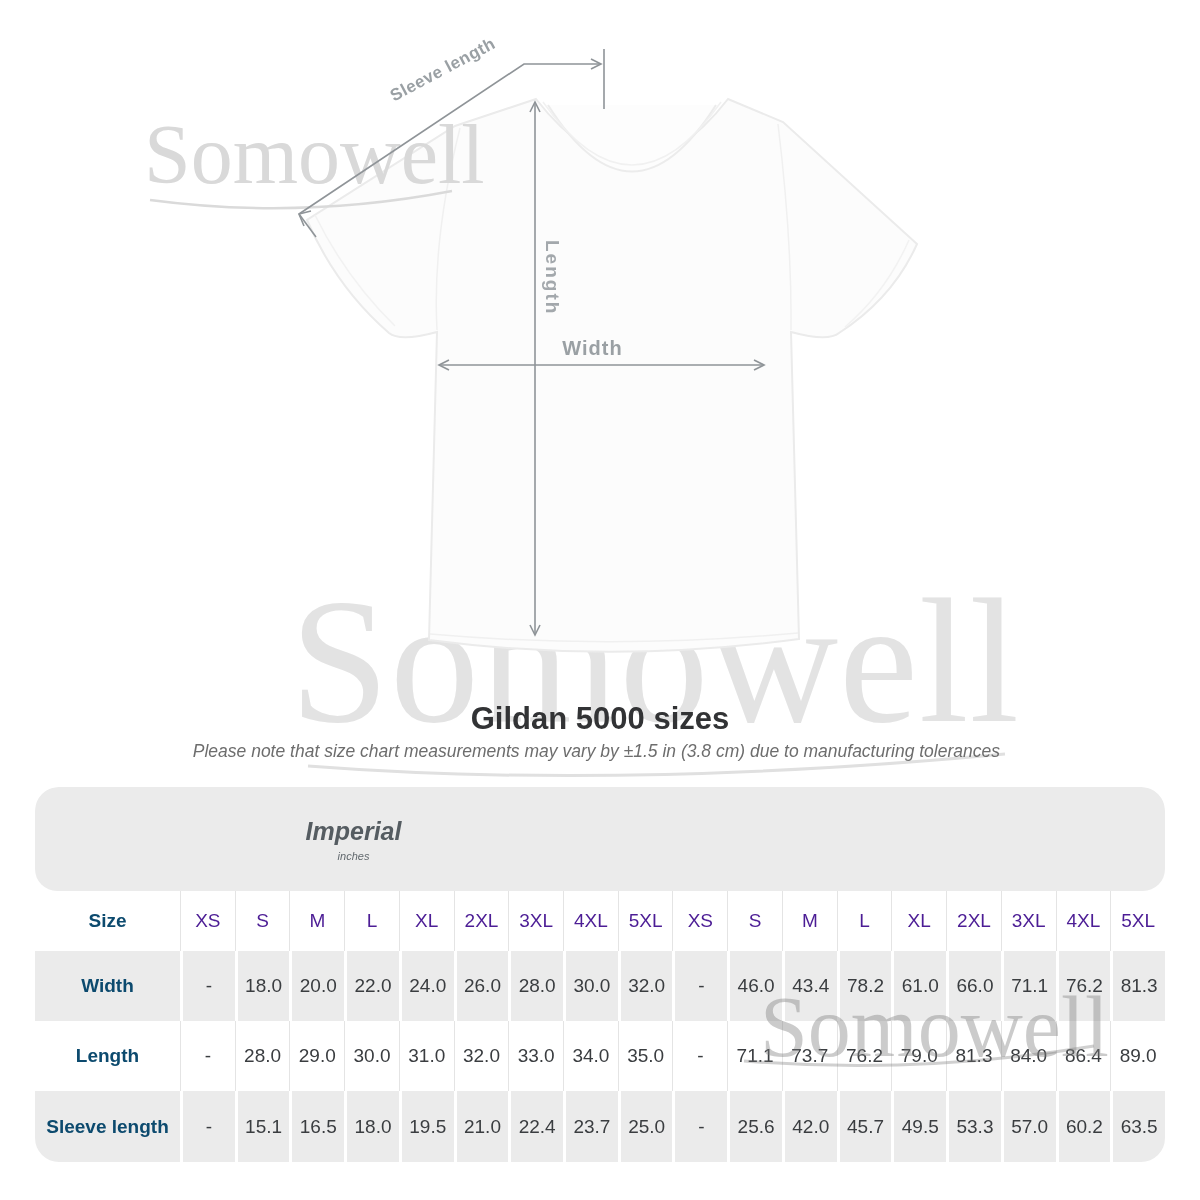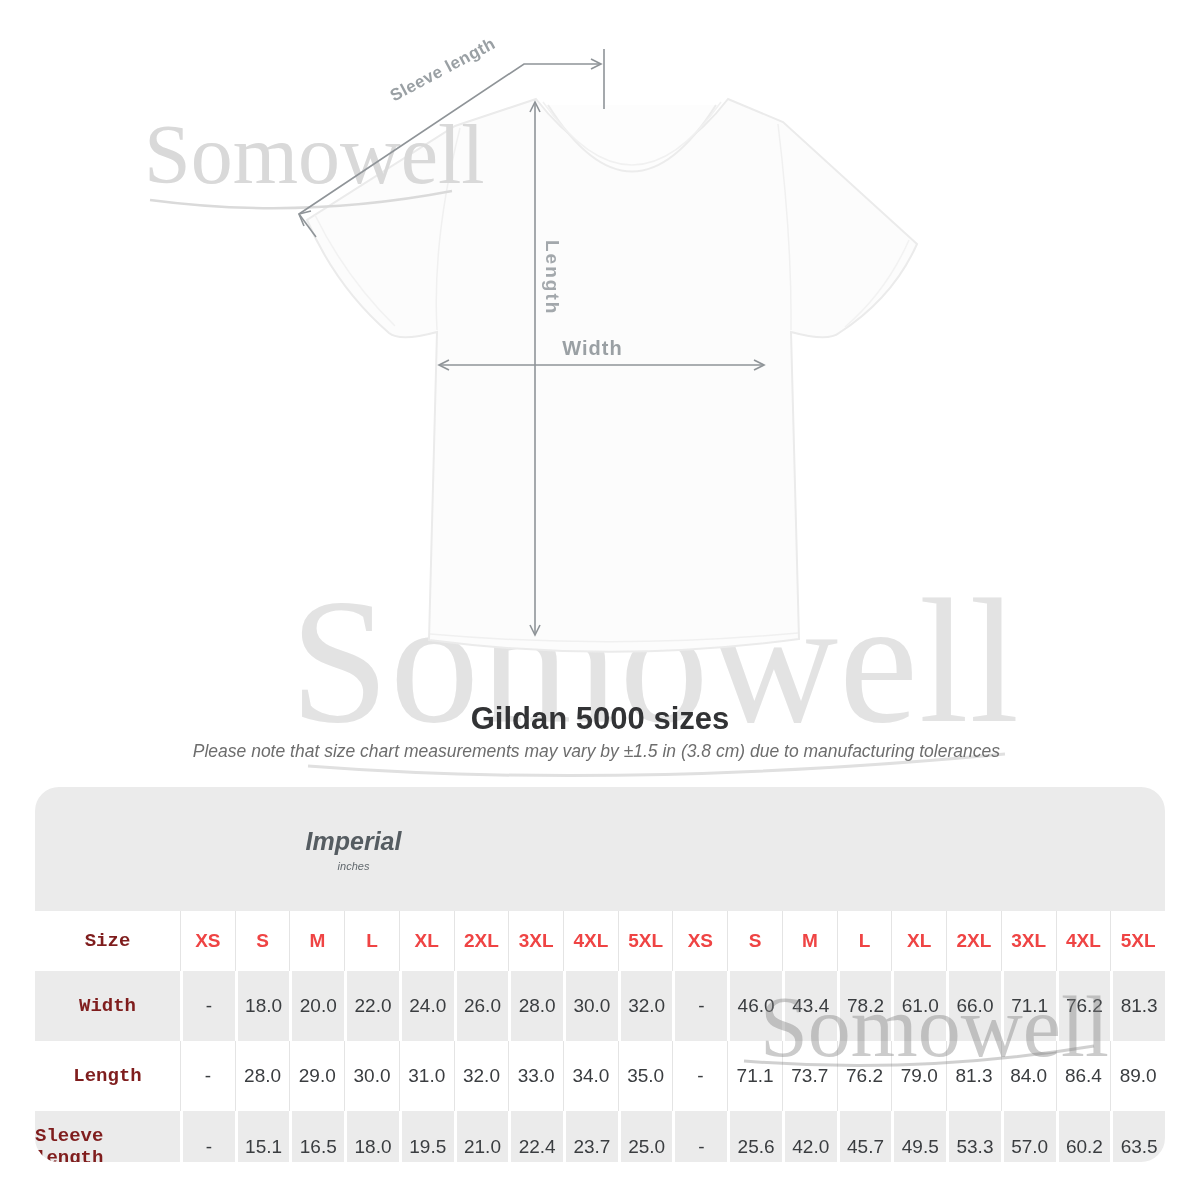--- a/index.html
+++ b/index.html
@@ -22,36 +22,36 @@
                 writing-mode:vertical-rl;text-orientation:mixed;}
   #width-label{left:540px;top:337px;width:105px;text-align:center;font-size:20px;letter-spacing:1px;}
   
   #title{position:absolute;left:0;top:701px;width:1200px;text-align:center;z-index:7;
          font-size:31px;font-weight:700;color:#323335;}
   #subtitle{position:absolute;left:0;top:741px;width:1000px;text-align:right;z-index:7;
             font-size:17.5px;font-style:italic;color:#6d6d6d;}
   
   #size-table{position:absolute;left:35px;top:787px;width:1130px;height:375px;z-index:6;
               border-radius:24px;overflow:hidden;background:#fff;}
-  .band{height:124px;background:#ebebeb;display:grid;grid-template-columns:637px 1fr;}
+  .band{height:104px;background:#ebebeb;display:grid;grid-template-columns:637px 1fr;border-radius:22px;}
   .bandcell{display:flex;flex-direction:column;align-items:center;justify-content:center;gap:4px;}
   .gname{font-size:25px;font-weight:700;font-style:italic;color:#555c61;}
   .gunit{font-size:11px;font-style:italic;color:#61686d;}
   .row{display:grid;grid-template-columns:145px repeat(18,1fr);}
   .r-size{height:60px;}
   .r-w{height:70px;}
   .r-l{height:70px;}
   .r-s{height:71px;}
   .c{display:flex;align-items:center;justify-content:center;font-size:19px;color:#3a3d40;
      box-sizing:border-box;}
   .r-white .c:not(:first-child){border-left:1px solid #e4e4e4;}
   .r-gray .c{background:#ebebeb;}
   .r-gray .c:not(:first-child){border-left:3px solid #fff;}
-  .lab{font-weight:700;color:#7f1d1d;font-family:Liberation Mono, monospace;}
-  .hdr{font-weight:700;color:#ef4444;}
+  .lab{font-weight:700;color:#0c4a6e;}
+  .hdr{font-weight:400;color:#4c1d95;}
 </style>
 </head>
 <body>
 
 <div id="stage">
 
   <div class="wm" id="wm-mid">Somowell</div>
   <svg class="swoosh" style="left:0;top:0;z-index:1" width="1200" height="800">
     <path d="M308,766 Q620,790 1005,754" stroke="#e0e0e0" stroke-width="3" fill="none"></path>
   </svg>

